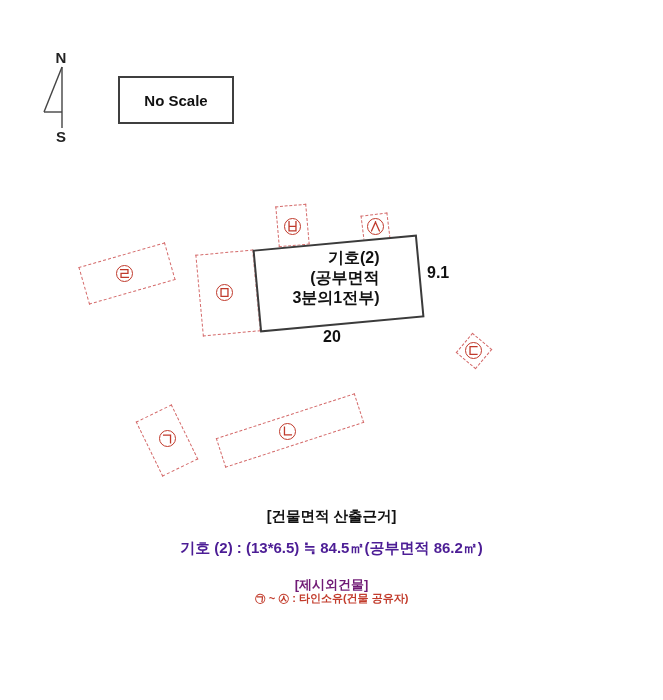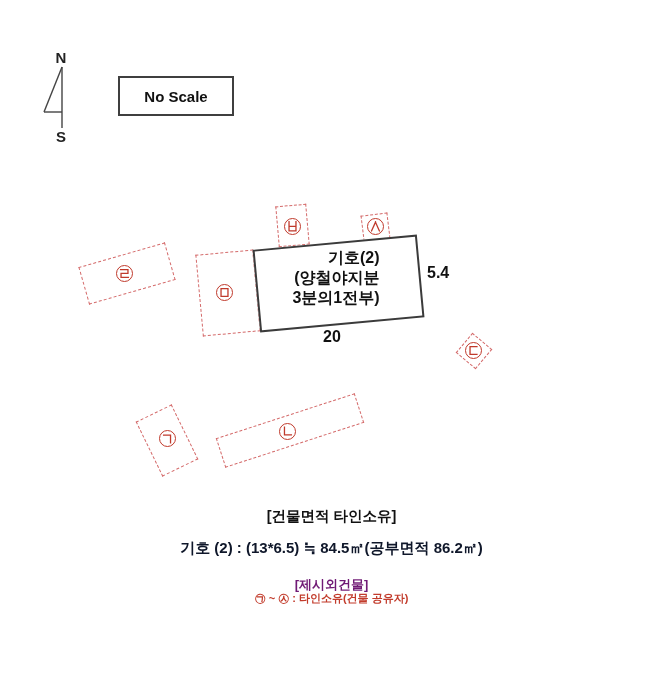--- a/index.html
+++ b/index.html
@@ -10,21 +10,21 @@
   
   .compass-n,.compass-s{
     position:absolute;transform:translateX(-50%);
     font-size:15px;font-weight:bold;color:#222;
   }
   .compass-n{left:61px;top:49px;}
   .compass-s{left:61px;top:128px;}
   .compass-arrow{position:absolute;left:40px;top:66px;}
   
   .noscale{
-    position:absolute;left:118px;top:76px;width:116px;height:40px;
+    position:absolute;left:118px;top:76px;width:116px;height:48px;
     box-sizing:border-box;border:2px solid #3f3f3f;
     display:flex;align-items:center;justify-content:center;
     font-size:15px;font-weight:bold;color:#111;
   }
   
   .dashed{
     position:absolute;box-sizing:border-box;
     border:1px dashed #d46a6a;background:transparent;
   }
   .ob-m{left:199px;top:252px;width:58px;height:82px;transform:rotate(-5.3deg);}
@@ -57,21 +57,21 @@
   .mk-g{left:159px;top:430px;}
   .mk-n{left:279px;top:423px;}
   .mk-d{left:465px;top:342px;}
   .mk-r{left:116px;top:265px;}
   .mk-m{left:216px;top:284px;}
   .mk-b{left:284px;top:218px;}
   .mk-s{left:367px;top:218px;}
   
   .note{position:absolute;left:0;width:663px;text-align:center;font-weight:bold;}
   .note-area-title{top:507px;font-size:14.5px;color:#111;}
-  .note-area-formula{top:539px;font-size:15px;color:#0f172a;}
+  .note-area-formula{top:539px;font-size:15px;color:#4c1d95;}
   .note-extra-title{top:576px;font-size:13px;color:#701a75;}
   .note-extra-desc{top:591px;font-size:11px;color:#c23b2b;}
 </style>
 </head>
 <body>
 
 <div class="canvas">
 
   <div class="compass-n">N</div>
   <svg class="compass-arrow" width="26" height="64" viewBox="0 0 26 64">
@@ -89,24 +89,24 @@
   <div class="dashed ob-m"></div>
   <div class="dashed ob-b"></div>
   <div class="dashed ob-s"></div>
   <div class="dashed ob-d"></div>
   <div class="dashed ob-g"></div>
   <div class="dashed ob-n"></div>
 
   <div class="building"></div>
   <div class="building-label">
     <div>기호(2)</div>
-    <div>(양철야지분</div>
+    <div>(공부면적</div>
     <div>3분의1전부)</div>
   </div>
-  <div class="dim dim-side">5.4</div>
+  <div class="dim dim-side">9.1</div>
   <div class="dim dim-bottom">20</div>
 
   <div class="marker mk-g" title="㉠">
       <svg width="13" height="13" viewBox="2.5 2.5 15 15">
         <path d="M5.5,6 H13.5 V15" fill="none" stroke="#c0392b" stroke-width="1.5" stroke-linecap="square"></path>
       </svg>
     </div>
   <div class="marker mk-n" title="㉡">
       <svg width="13" height="13" viewBox="2.5 2.5 15 15">
         <path d="M6.5,5 V14 H14.5" fill="none" stroke="#c0392b" stroke-width="1.5" stroke-linecap="square"></path>
@@ -131,18 +131,18 @@
       <svg width="13" height="13" viewBox="2.5 2.5 15 15">
         <path d="M6,4.5 V15 H14 V4.5 M6,9.8 H14" fill="none" stroke="#c0392b" stroke-width="1.5" stroke-linecap="square"></path>
       </svg>
     </div>
   <div class="marker mk-s" title="㉦">
       <svg width="13" height="13" viewBox="2.5 2.5 15 15">
         <path d="M10,5 L5.5,15 M10,5 L14.5,15" fill="none" stroke="#c0392b" stroke-width="1.5" stroke-linecap="square"></path>
       </svg>
     </div>
 
-  <div class="note note-area-title">[건물면적 타인소유]</div>
+  <div class="note note-area-title">[건물면적 산출근거]</div>
   <div class="note note-area-formula">기호 (2) : (13*6.5) ≒ 84.5㎡(공부면적 86.2㎡)</div>
   <div class="note note-extra-title">[제시외건물]</div>
   <div class="note note-extra-desc">㉠ ~ ㉦ : 타인소유(건물 공유자)</div>
 
 </div>
 
 </body></html>

